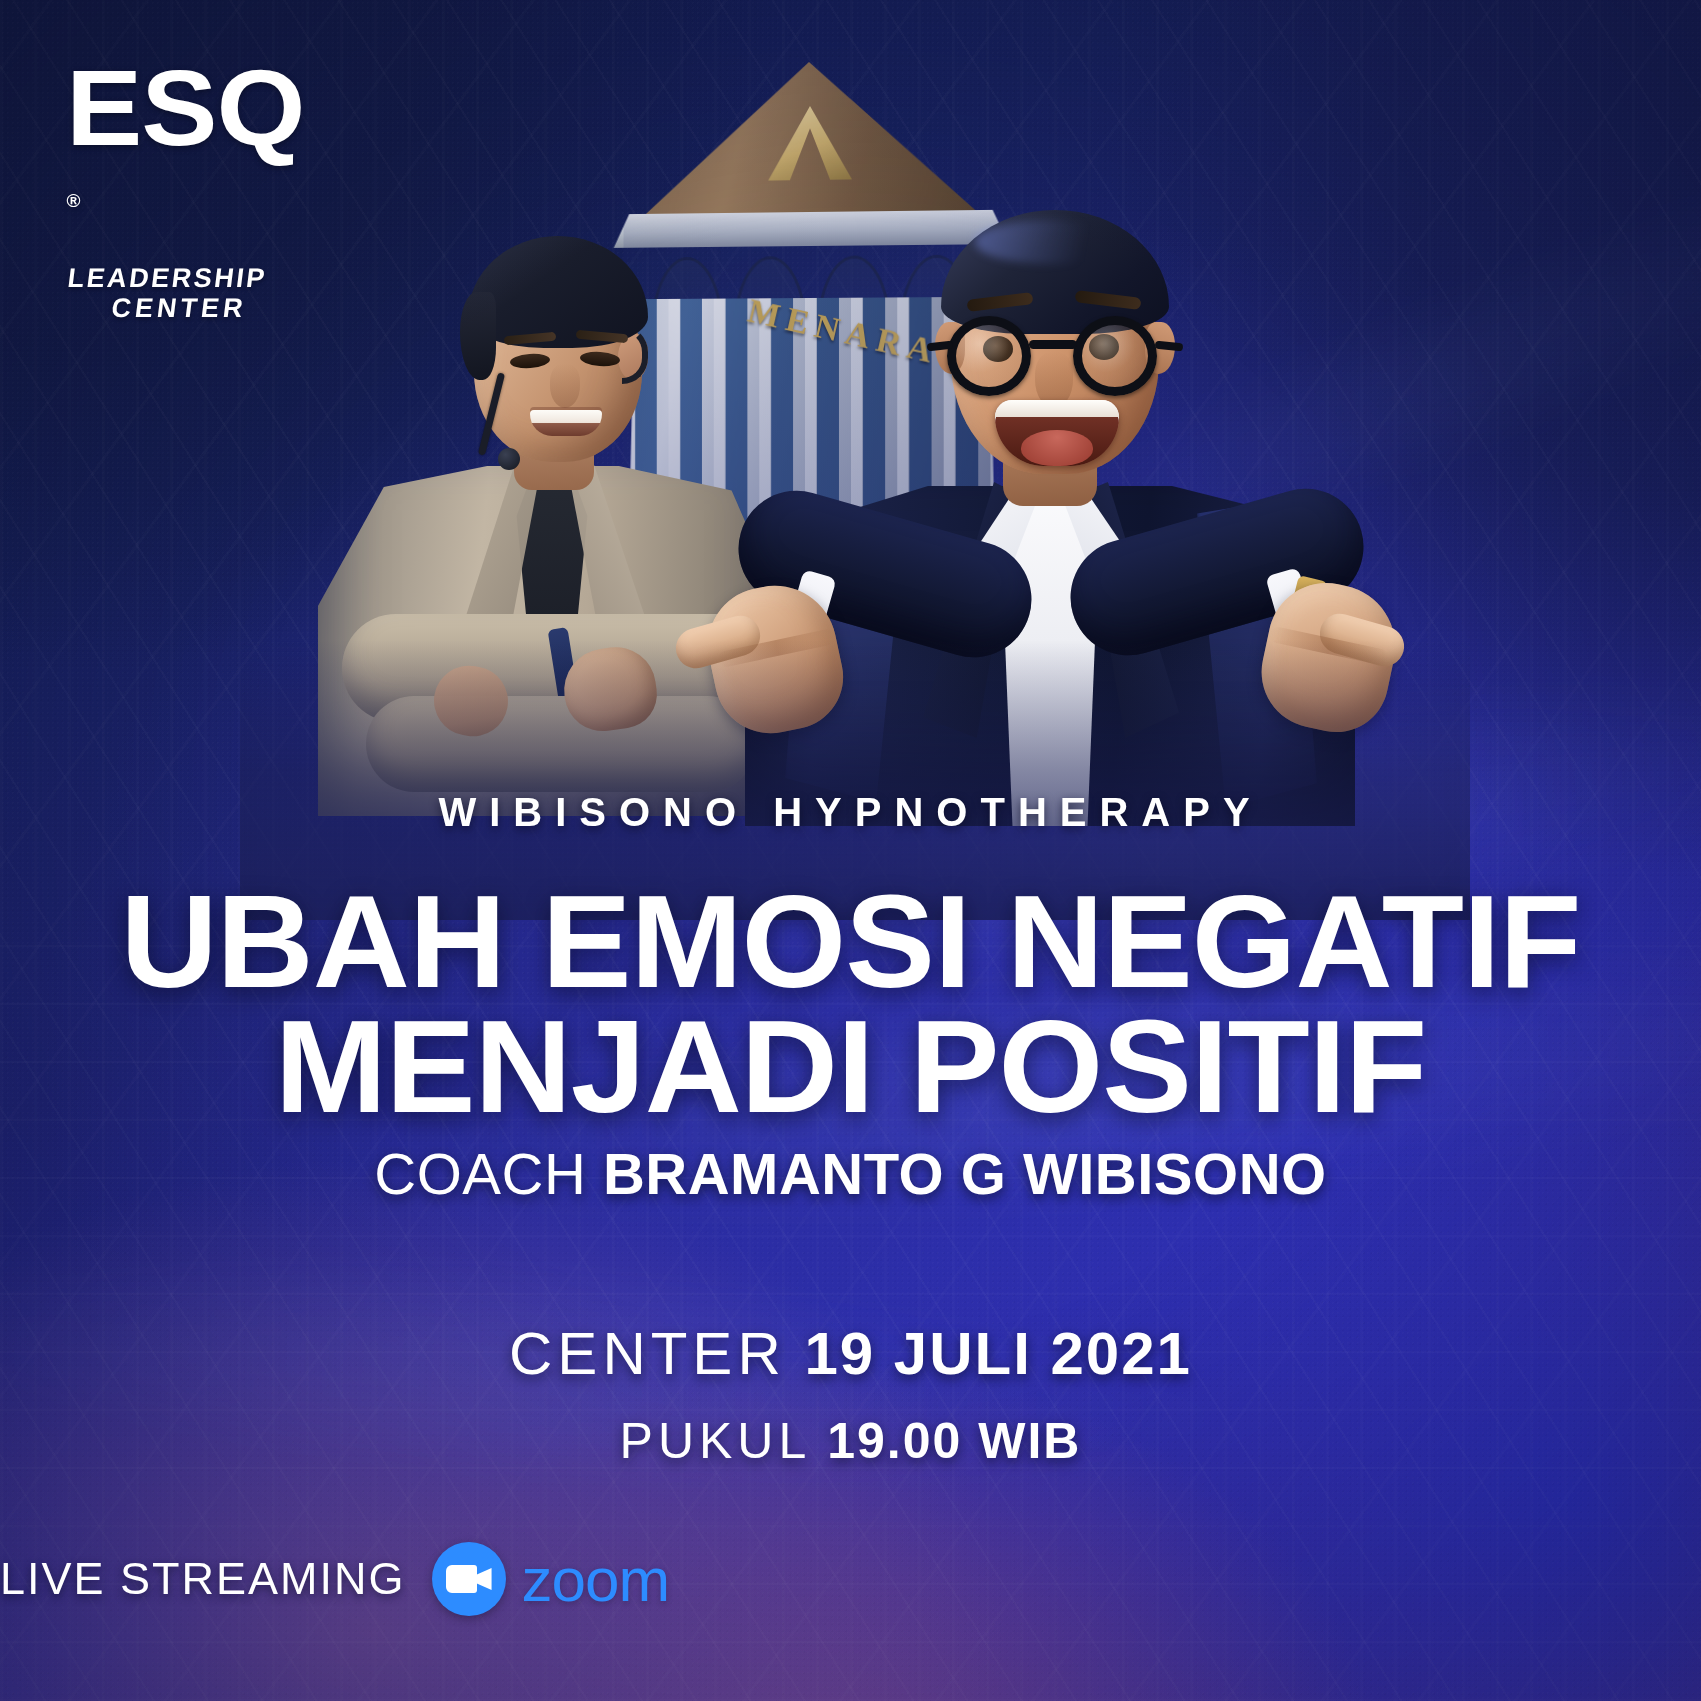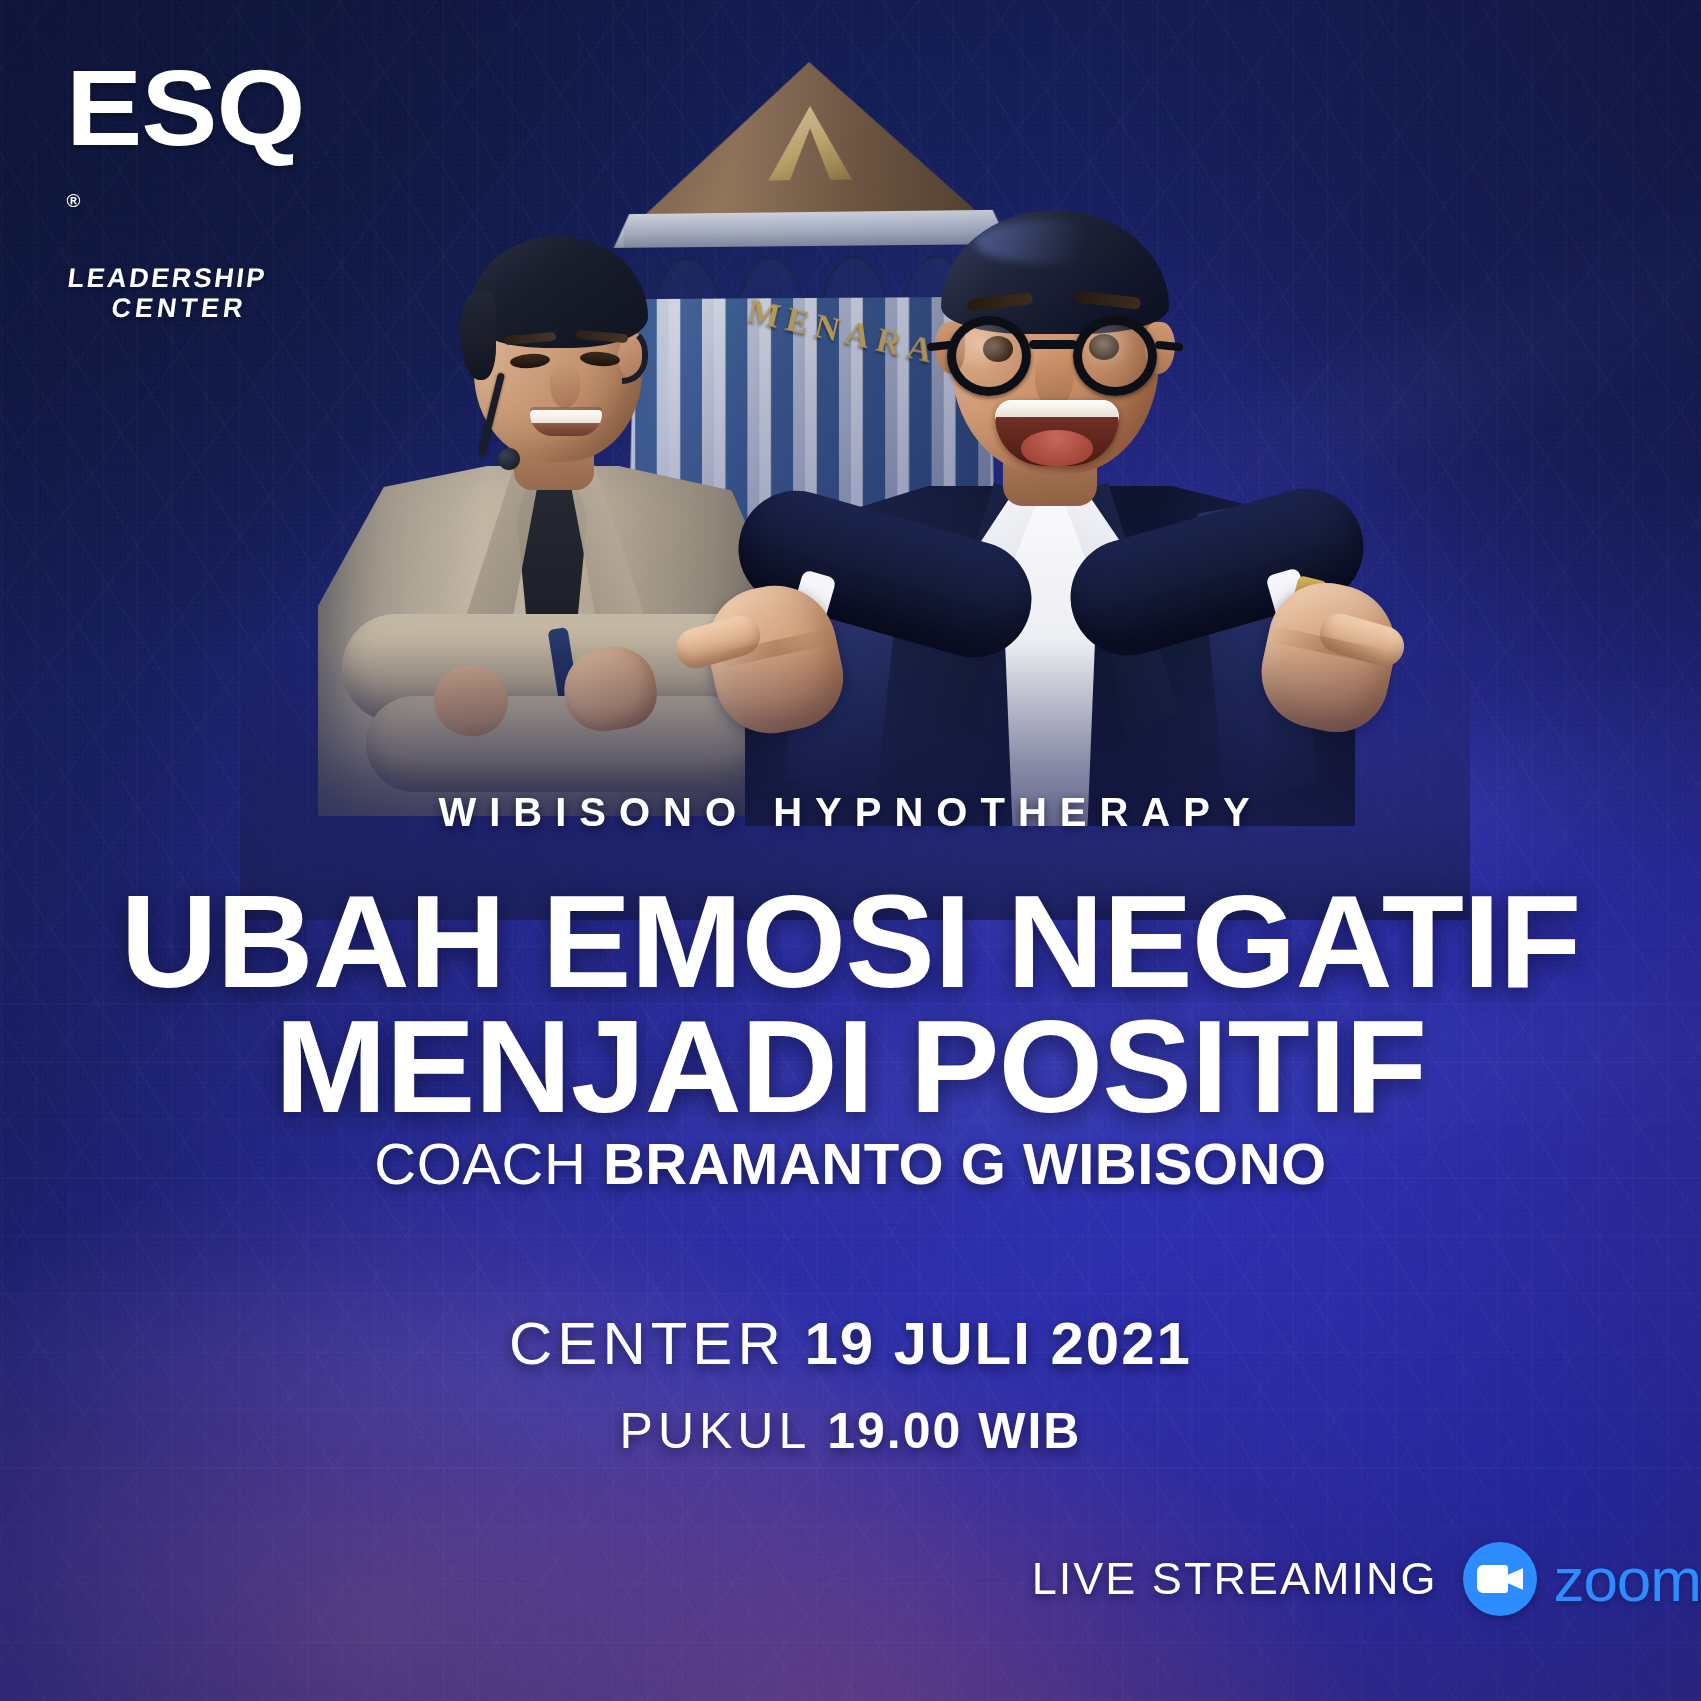--- a/index.html
+++ b/index.html
@@ -500,42 +500,42 @@
     transform:scaleX(1.02);
     text-shadow:0 6px 22px rgba(8,10,36,.6);
   }
   .title .ln{ display:block; white-space:nowrap; }
   .bersama{
     margin-top:62px;
     font-size:32px; font-weight:400; letter-spacing:11px;
     text-shadow:0 3px 8px rgba(8,10,34,.6);
   }
   .coach{
-    font-size:58px; letter-spacing:0.5px;
+    margin-top:10px; font-size:58px; letter-spacing:0.5px;
     text-shadow:0 4px 12px rgba(8,10,34,.65);
   }
   .coach .light{ font-weight:300; }
   .coach .bold{ font-weight:700; }
   .dateline{
     margin-top:112px; font-size:60px; letter-spacing:2px;
     text-shadow:0 4px 12px rgba(8,10,34,.6);
   }
   .dateline .light{ font-weight:300; letter-spacing:5px; }
   .dateline .bold{ font-weight:700; letter-spacing:2px; }
   .timeline{
     margin-top:24px; font-size:50px; letter-spacing:2px;
     text-shadow:0 4px 12px rgba(8,10,34,.6);
   }
   .timeline .light{ font-weight:300; letter-spacing:5px; }
   .timeline .bold{ font-weight:700; letter-spacing:2px; }
 
   
   #footer{
     position:absolute; left:0; right:0; top:1542px;
-    display:flex; align-items:center; justify-content:flex-end; gap:26px;
+    display:flex; align-items:center; justify-content:flex-start; gap:26px;
   }
   .live-text{
     font-size:45px; font-weight:300; color:#fff; letter-spacing:2px;
     text-shadow:0 3px 9px rgba(8,10,34,.6);
   }
   .zoom-lockup{ display:flex; align-items:center; gap:16px; }
   .zoom-icon{
     width:74px; height:74px; border-radius:50%;
     background:#2d8cff;
     display:flex; align-items:center; justify-content:center;

